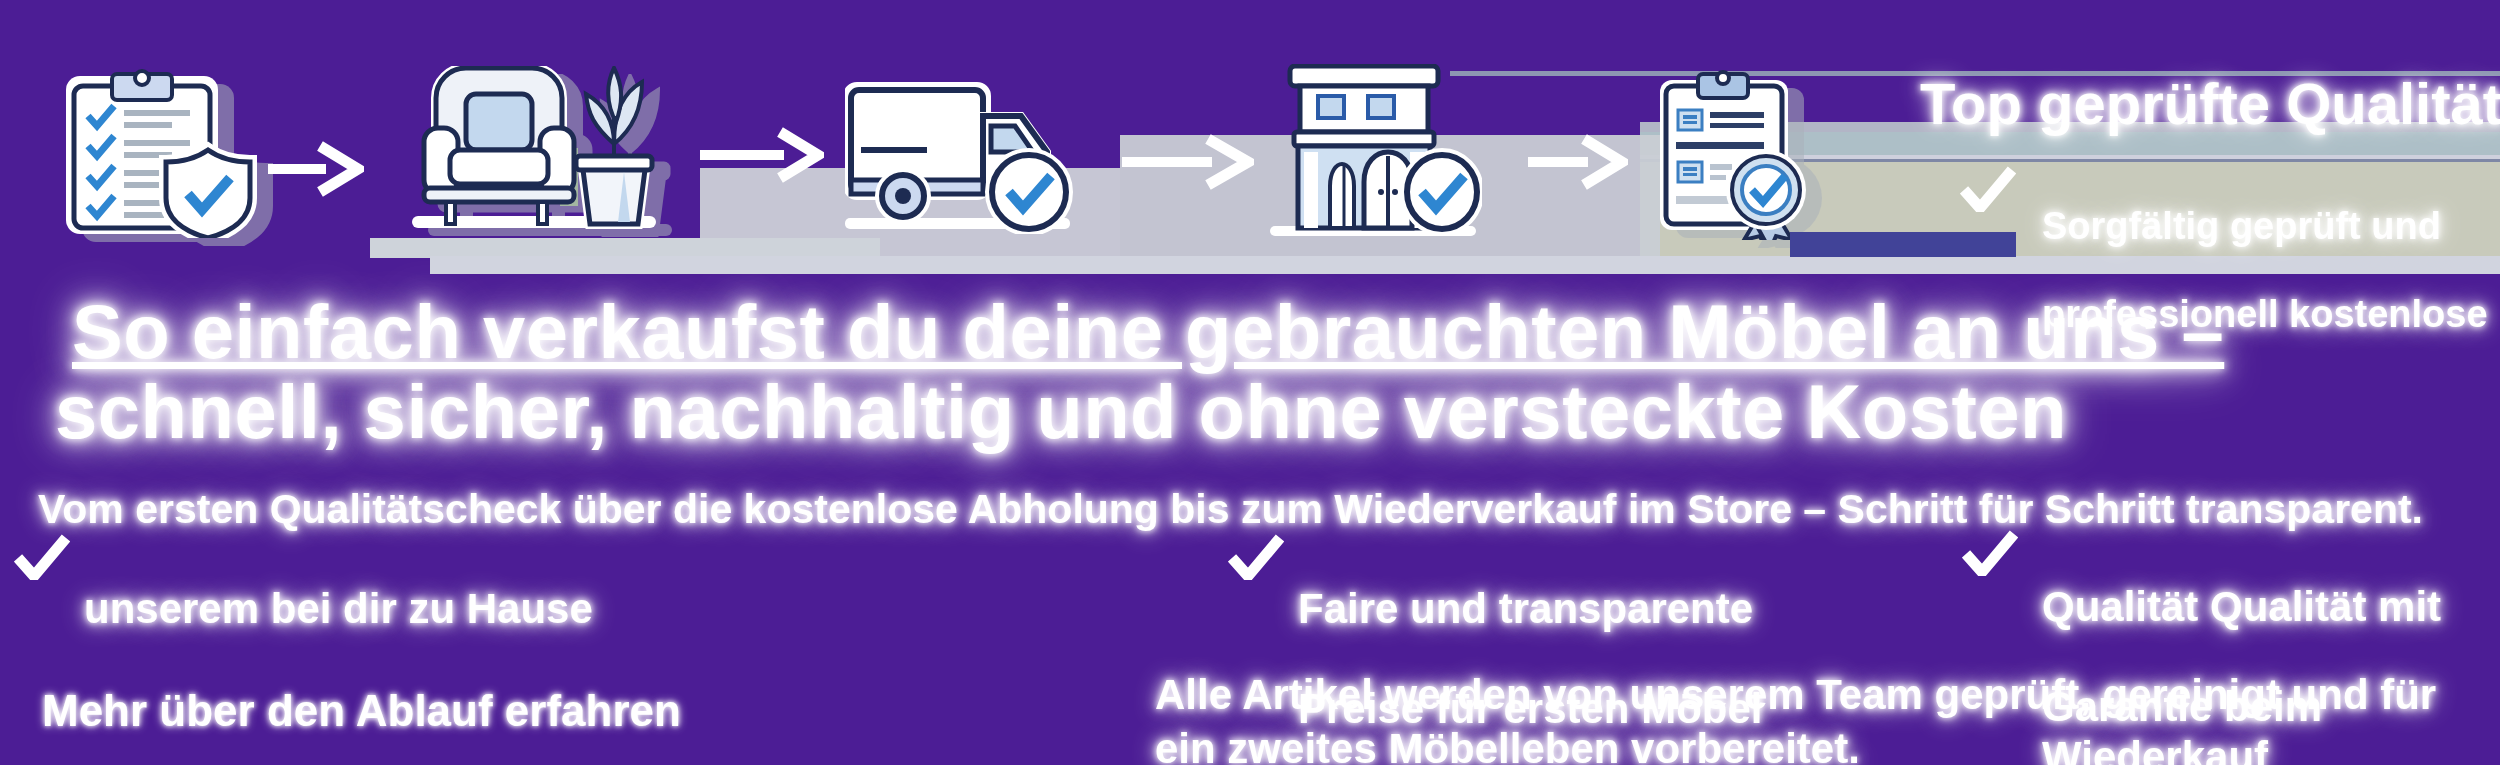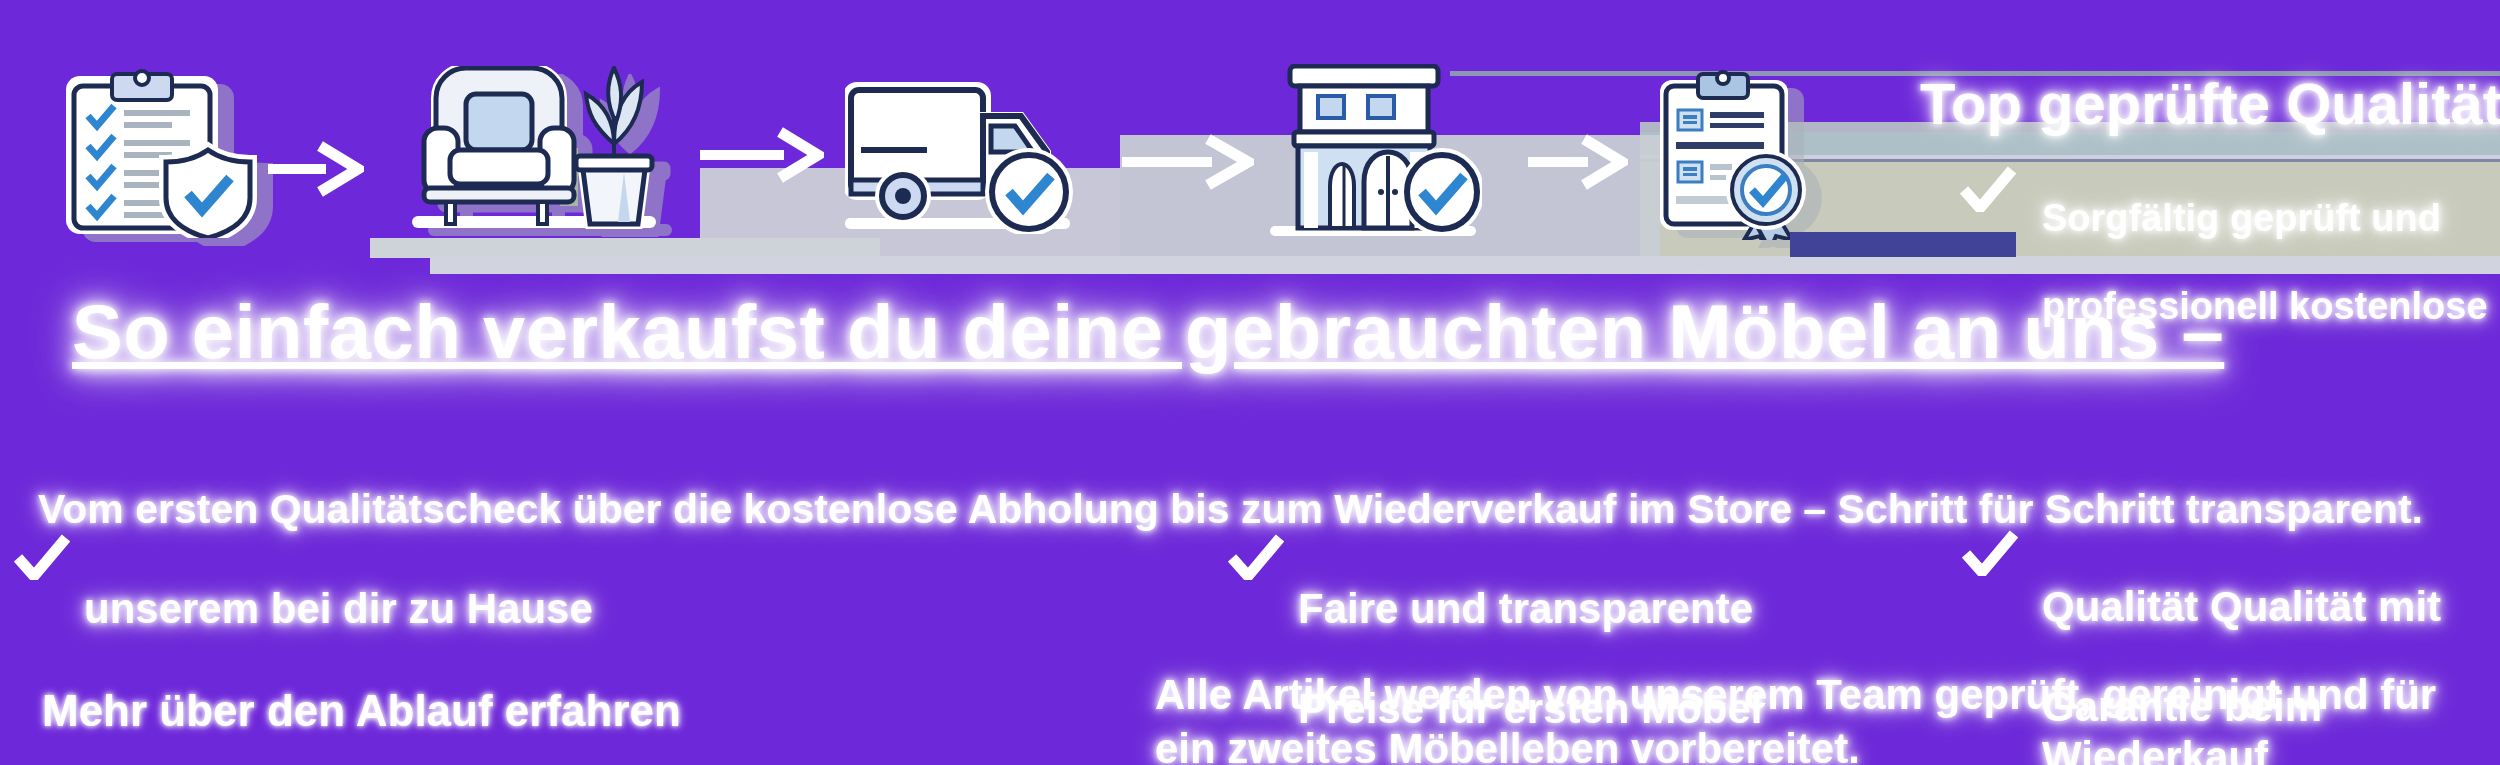--- a/index.html
+++ b/index.html
@@ -1,16 +1,16 @@
 <!DOCTYPE html>
 <html><head>
 <meta charset="utf-8">
 <style>
   html,body{margin:0;padding:0;background:#000;}
-  #stage{position:relative;width:2500px;height:765px;background:#6d28d9;overflow:hidden;
+  #stage{position:relative;width:2500px;height:765px;background:#4c1d95;overflow:hidden;
          font-family:"Liberation Sans", sans-serif;}
   .abs{position:absolute;}
   .band{position:absolute;}
   .txt{position:absolute;color:#fff;white-space:nowrap;}
   .glow-xl{text-shadow:0 0 8px #fff,0 0 18px #fff,0 0 30px rgba(255,255,255,.95),0 0 48px rgba(255,255,255,.8);}
   .glow-md{text-shadow:0 0 6px #fff,0 0 14px #fff,0 0 24px rgba(255,255,255,.85);}
   .glow-sm{text-shadow:0 0 5px #fff,0 0 10px rgba(255,255,255,.9);}
   .h1b{font-size:76px;font-weight:bold;letter-spacing:.5px;}
   .sub{font-size:41px;font-weight:bold;}
   .feat{font-size:42px;font-weight:bold;line-height:50px;white-space:pre-line;}
@@ -188,28 +188,29 @@
     </svg>
   </div>
 
   <div class="txt rc-head glow-md" style="left:1920px;top:70px;">Top geprüfte Qualität</div>
 
   <div class="abs" style="left:1960px;top:166px;">
     <svg width="56" height="46" viewBox="0 0 56 46">
       <polyline points="4,24 20,42 52,4" fill="none" stroke="#fff" stroke-width="11"></polyline>
     </svg>
   </div>
-  <div class="txt rc-bullet glow-md" style="left:2042px;top:152px;">
+  <div class="txt rc-bullet glow-md" style="left:2042px;top:160px;">
     <div>Sorgfältig geprüft und</div>
     <div>professionell kostenlose</div>
   </div>
 
   <div class="abs" style="left:1790px;top:232px;width:226px;height:25px;background:#414398;"></div>
 
   <div class="txt h1b glow-xl" style="left:72px;top:288px;text-decoration:underline;">So einfach verkaufst du deine gebrauchten Möbel an uns –</div>
+  <div class="txt h1b glow-xl" style="left:55px;top:368px;">schnell, sicher, nachhaltig und ohne versteckte Kosten</div>
 
   <div class="txt sub glow-md" style="left:38px;top:486px;">Vom ersten Qualitätscheck über die kostenlose Abholung bis zum Wiederverkauf im Store – Schritt für Schritt transparent.</div>
 
   <div class="abs" style="left:14px;top:534px;">
     <svg width="56" height="46" viewBox="0 0 56 46">
       <polyline points="4,24 20,42 52,4" fill="none" stroke="#fff" stroke-width="11"></polyline>
     </svg>
   </div>
   <div class="txt feat glow-md" style="left:84px;top:534px;">
     <div>unserem bei dir zu Hause</div>

